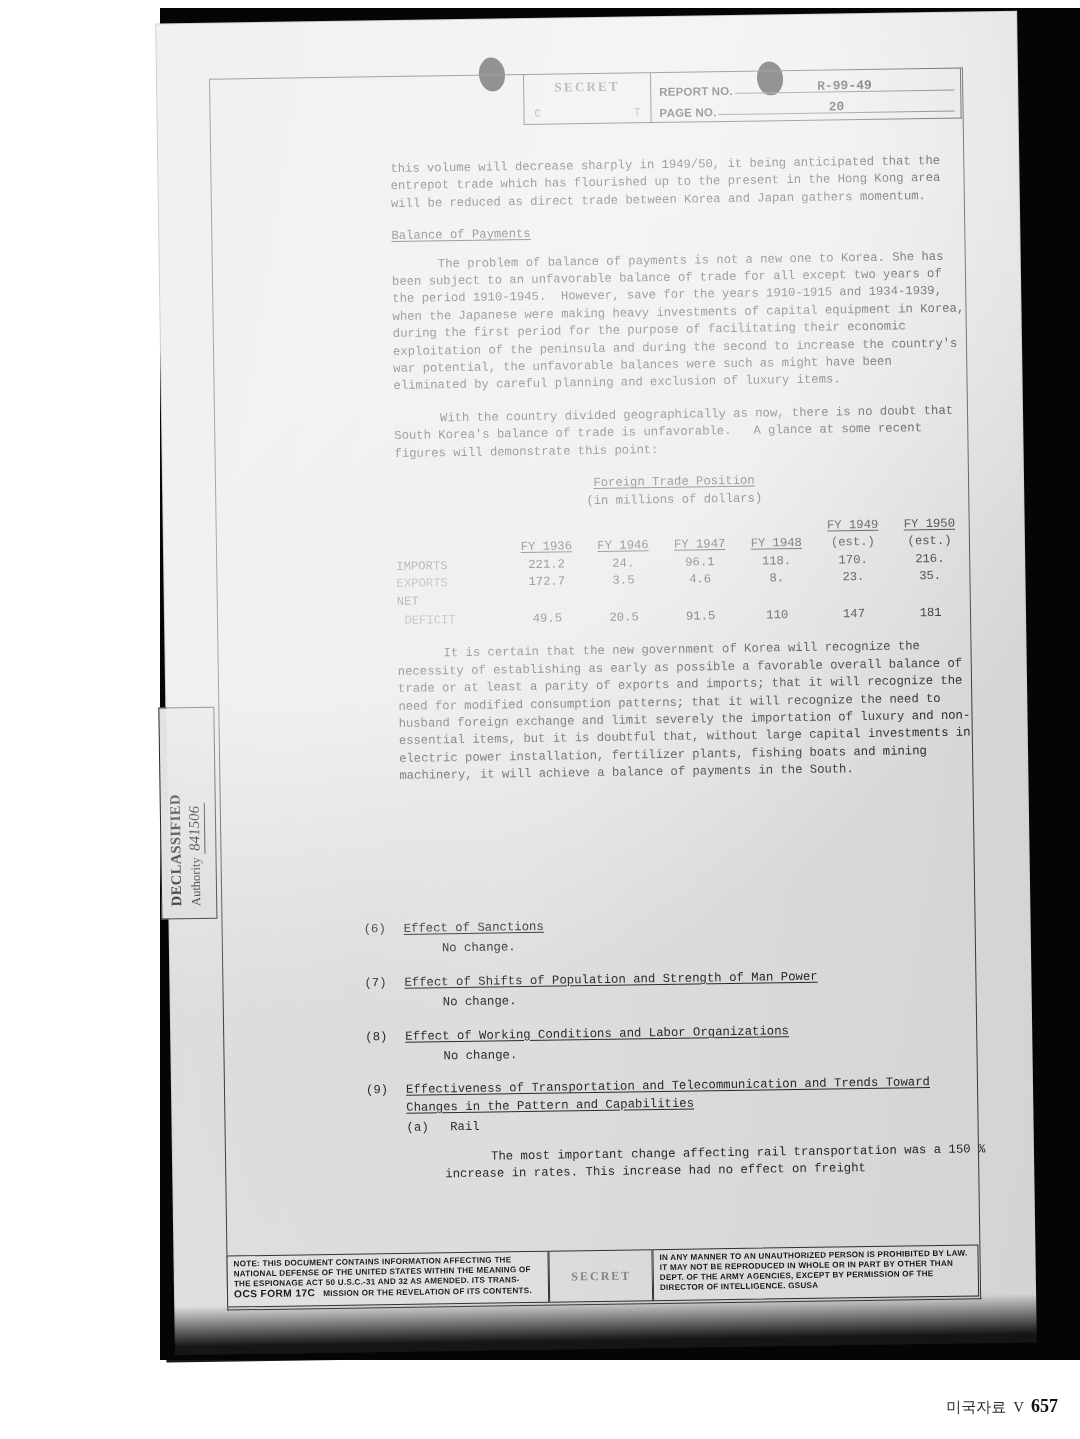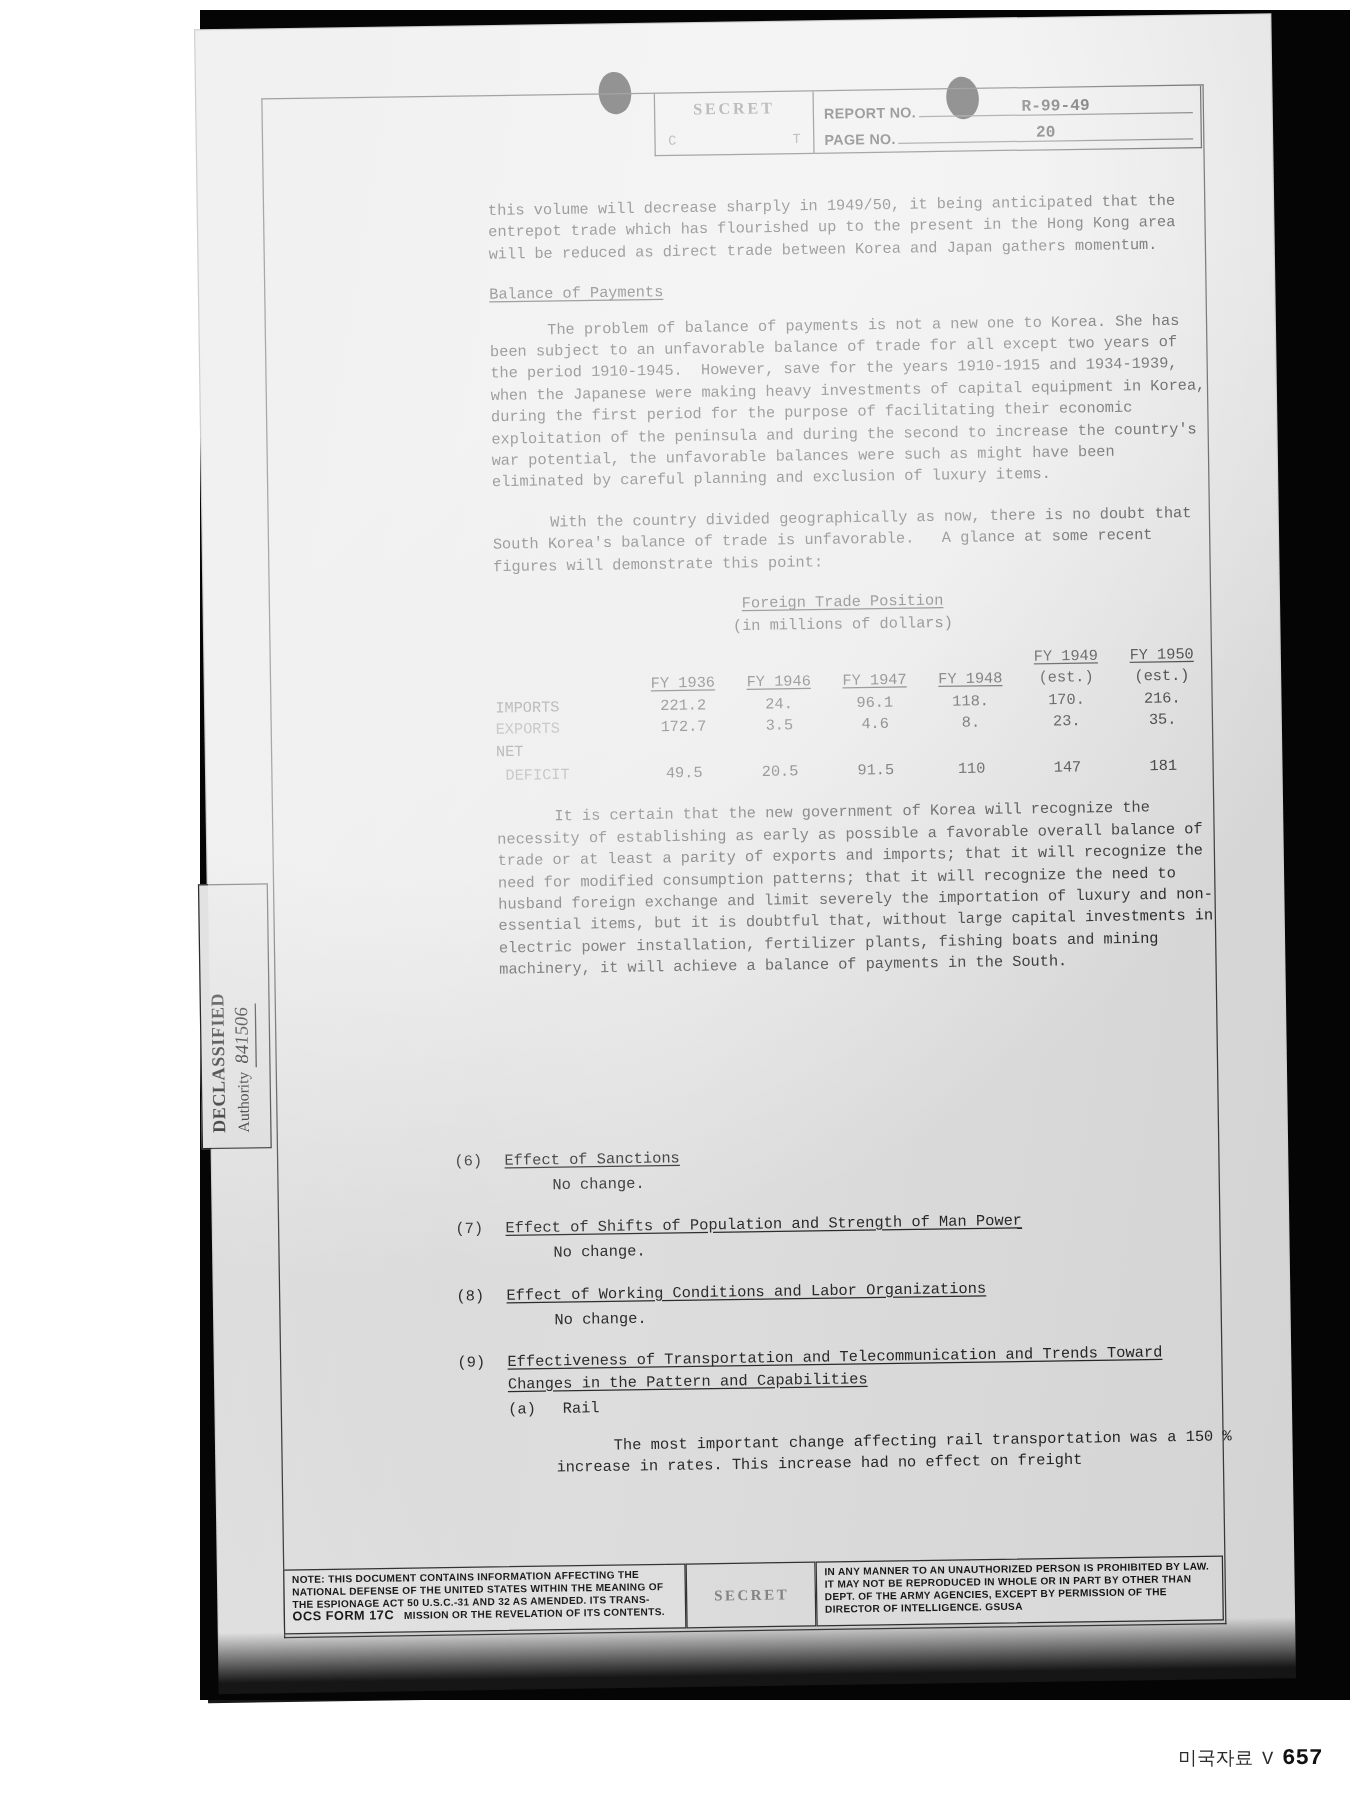--- a/index.html
+++ b/index.html
@@ -283,21 +283,21 @@
     font-size:12px; font-weight:700;
     letter-spacing:2px;
     color:#5d5d5d; opacity:.7;
   }
   #footer-right { flex:1; }
 
   
   #page-caption {
     position:absolute;
     right:22px; bottom:22px;
-    font-family:Liberation Mono, monospace;
+    font-family:Liberation Serif, serif;
     font-size:15px;
     color:#2a2a2a;
     display:flex; align-items:baseline; gap:7px;
   }
   #caption-number { font-size:18px; font-weight:700; color:#111;text-align:center; }
 </style>
 </head>
 <body>
 
 <div id="scan-backdrop"></div>

